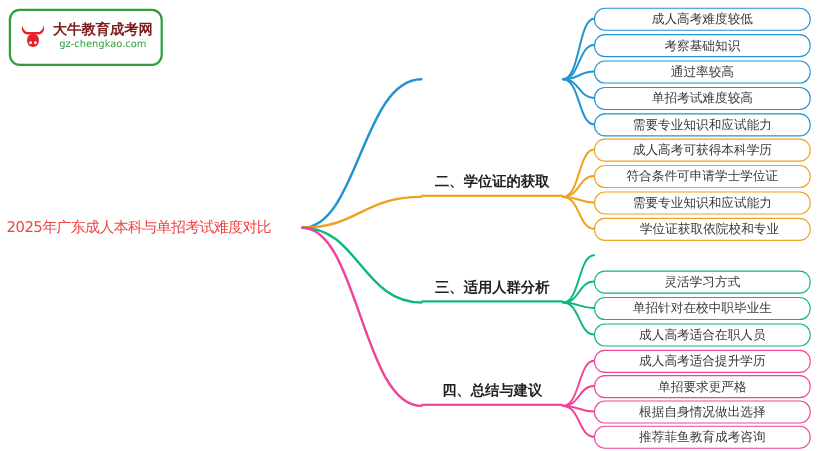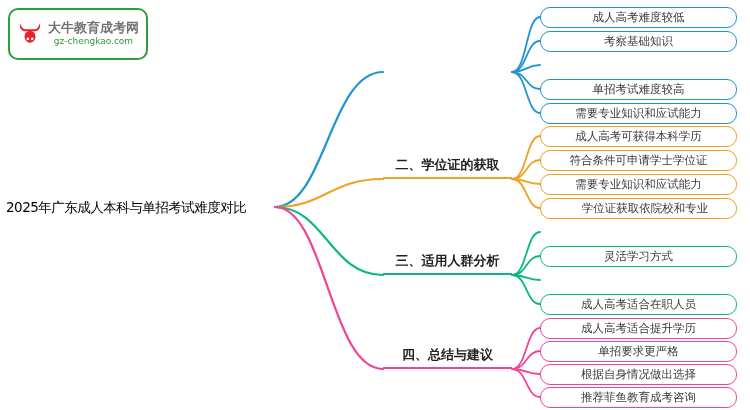--- a/index.html
+++ b/index.html
@@ -14,26 +14,26 @@
   .link-group path.sub{stroke-width:1.8;}
 
   .logo{
     position:absolute;left:8px;top:8px;width:140px;height:52px;
     border:2px solid #2f9d3c;border-radius:10px;background:#fff;
     display:flex;align-items:center;justify-content:center;box-sizing:border-box;
   }
   .logo-inner{display:flex;align-items:center;gap:5px;}
   .bull{width:26px;height:26px;display:block;flex:0 0 auto;}
   .logo-col{display:flex;flex-direction:column;align-items:center;line-height:1.15;}
-  .logo-name{font-size:13px;font-weight:bold;color:#737373;white-space:nowrap;}
+  .logo-name{font-size:13px;font-weight:bold;color:#7f1d1d;white-space:nowrap;}
   .logo-url{font-size:9px;color:#2f9d3c;white-space:nowrap;}
 
   .central{
     position:absolute;left:6px;top:197px;width:270px;
-    font-size:13.5px;font-weight:500;color:#000000;line-height:20px;
+    font-size:13.5px;font-weight:500;color:#ef4444;line-height:20px;
     white-space:nowrap;letter-spacing:-0.5px;
   }
 
   .branch{
     position:absolute;left:383px;width:129px;height:24px;box-sizing:border-box;
     border-bottom:2.5px solid var(--c,#999);
     display:flex;align-items:flex-end;justify-content:center;
     font-size:13px;font-weight:600;color:#222;padding-bottom:3px;
     white-space:nowrap;
   }
@@ -98,29 +98,31 @@
   </div>
 
   <div class="central">2025年广东成人本科与单招考试难度对比</div>
 
   <div class="branch" style="top: 155px; --c: #efa120;">二、学位证的获取</div>
   <div class="branch" style="top: 251px; --c: #0cb87d;">三、适用人群分析</div>
   <div class="branch" style="top: 345px; --c: #f04399;">四、总结与建议</div>
 
   <div class="leaf" style="top: 30.5px; --c: #2193d1;">考察基础知识</div>
   <div class="leaf" style="top: 6.5px; --c: #2193d1;">成人高考难度较低</div>
+  <div class="leaf" style="top: 54.5px; --c: #2193d1;">通过率较高</div>
   <div class="leaf" style="top: 78.5px; --c: #2193d1;">单招考试难度较高</div>
   <div class="leaf" style="top: 102.5px; --c: #2193d1;">需要专业知识和应试能力</div>
 
   <div class="leaf" style="top: 125.5px; --c: #efa120;">成人高考可获得本科学历</div>
   <div class="leaf" style="top: 149.5px; --c: #efa120;">符合条件可申请学士学位证</div>
   <div class="leaf" style="top: 173.5px; --c: #efa120;">需要专业知识和应试能力</div>
   <div class="leaf" style="top: 197.5px; padding-left: 13px; --c: #efa120;">学位证获取依院校和专业</div>
 
   <div class="leaf" style="top: 245.5px; --c: #0cb87d;">灵活学习方式</div>
+  <div class="leaf" style="top: 269.5px; --c: #0cb87d;">单招针对在校中职毕业生</div>
   <div class="leaf" style="top: 293.5px; --c: #0cb87d;">成人高考适合在职人员</div>
 
   <div class="leaf" style="top: 317.5px; text-align: center; --c: #f04399;">成人高考适合提升学历</div>
   <div class="leaf" style="top: 340.5px; --c: #f04399;">单招要求更严格</div>
   <div class="leaf" style="top: 363.5px; --c: #f04399;">根据自身情况做出选择</div>
   <div class="leaf" style="top: 386.5px; --c: #f04399;">推荐菲鱼教育成考咨询</div>
 
 </div>
 
 </body></html>

